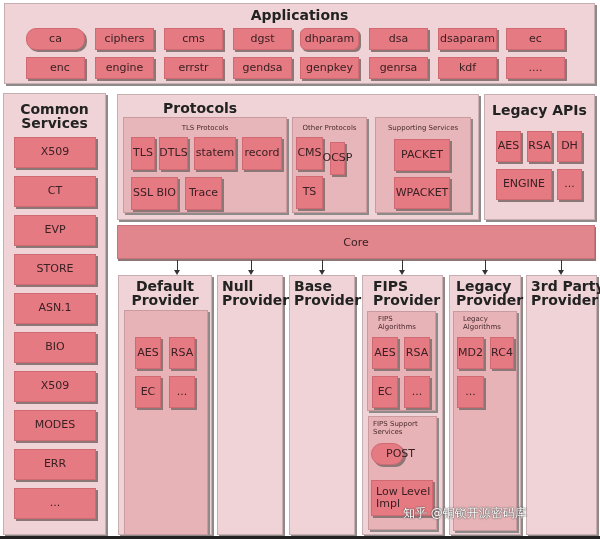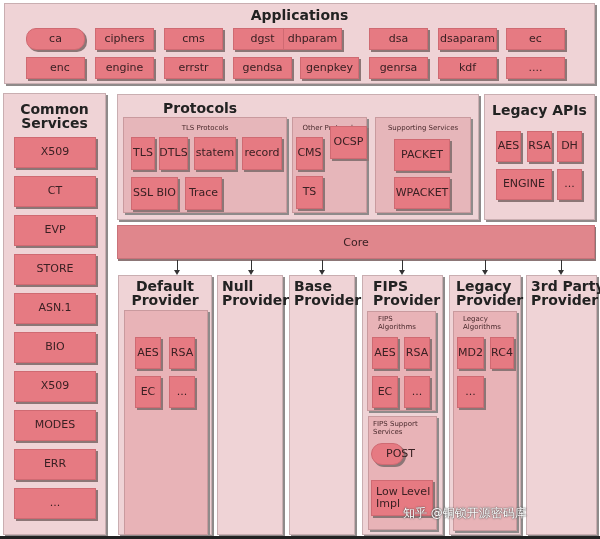--- a/index.html
+++ b/index.html
@@ -20,21 +20,21 @@
 </head>
 <body>
 
 <div class="abs panel" style="left:4px;top:3px;width:591px;height:81px;">
   <div class="abs title" style="left:0;top:4px;width:100%;font-size:14px;">Applications</div>
 </div>
 <div class="abs box" style="left:26px;top:28px;width:59px;height:22px;border-radius:10px;">ca</div>
 <div class="abs box" style="left:95px;top:28px;width:59px;height:22px;">ciphers</div>
 <div class="abs box" style="left:164px;top:28px;width:59px;height:22px;">cms</div>
 <div class="abs box" style="left:233px;top:28px;width:59px;height:22px;">dgst</div>
-<div class="abs box" style="left:283px;top:28px;width:59px;height:22px;">dhparam</div>
+<div class="abs box" style="left:300px;top:28px;width:59px;height:22px;border-radius:6px;">dhparam</div>
 <div class="abs box" style="left:369px;top:28px;width:59px;height:22px;">dsa</div>
 <div class="abs box" style="left:438px;top:28px;width:59px;height:22px;">dsaparam</div>
 <div class="abs box" style="left:506px;top:28px;width:59px;height:22px;">ec</div>
 
 <div class="abs box" style="left:26px;top:57px;width:59px;height:22px;padding-left:9px;">enc</div>
 <div class="abs box" style="left:95px;top:57px;width:59px;height:22px;">engine</div>
 <div class="abs box" style="left:164px;top:57px;width:59px;height:22px;">errstr</div>
 <div class="abs box" style="left:233px;top:57px;width:59px;height:22px;">gendsa</div>
 <div class="abs box" style="left:300px;top:57px;width:59px;height:22px;">genpkey</div>
 <div class="abs box" style="left:369px;top:57px;width:59px;height:22px;">genrsa</div>
@@ -66,21 +66,21 @@
 <div class="abs box" style="left:159px;top:137px;width:29px;height:33px;">DTLS</div>
 <div class="abs box" style="left:194px;top:137px;width:42px;height:33px;">statem</div>
 <div class="abs box" style="left:242px;top:137px;width:40px;height:33px;">record</div>
 <div class="abs box" style="left:131px;top:177px;width:47px;height:33px;">SSL BIO</div>
 <div class="abs box" style="left:185px;top:177px;width:37px;height:33px;">Trace</div>
 
 <div class="abs subpanel2" style="left:292px;top:117px;width:75px;height:96px;">
   <div class="abs subtitle" style="left:0;top:6px;width:100%;">Other Protocols</div>
 </div>
 <div class="abs box" style="left:296px;top:137px;width:27px;height:33px;">CMS</div>
-<div class="abs box" style="left:330px;top:126px;width:37px;height:33px;">OCSP</div>
+<div class="abs box" style="left:330px;top:142px;width:15px;height:33px;">OCSP</div>
 <div class="abs box" style="left:296px;top:176px;width:27px;height:33px;">TS</div>
 
 <div class="abs subpanel2" style="left:375px;top:117px;width:96px;height:96px;">
   <div class="abs subtitle" style="left:0;top:6px;width:100%;">Supporting Services</div>
 </div>
 <div class="abs box" style="left:394px;top:139px;width:56px;height:32px;">PACKET</div>
 <div class="abs box" style="left:394px;top:177px;width:56px;height:32px;">WPACKET</div>
 
 <div class="abs panel" style="left:484px;top:94px;width:111px;height:126px;">
   <div class="abs title" style="left:0;top:8px;width:100%;font-size:14px;">Legacy APIs</div>

